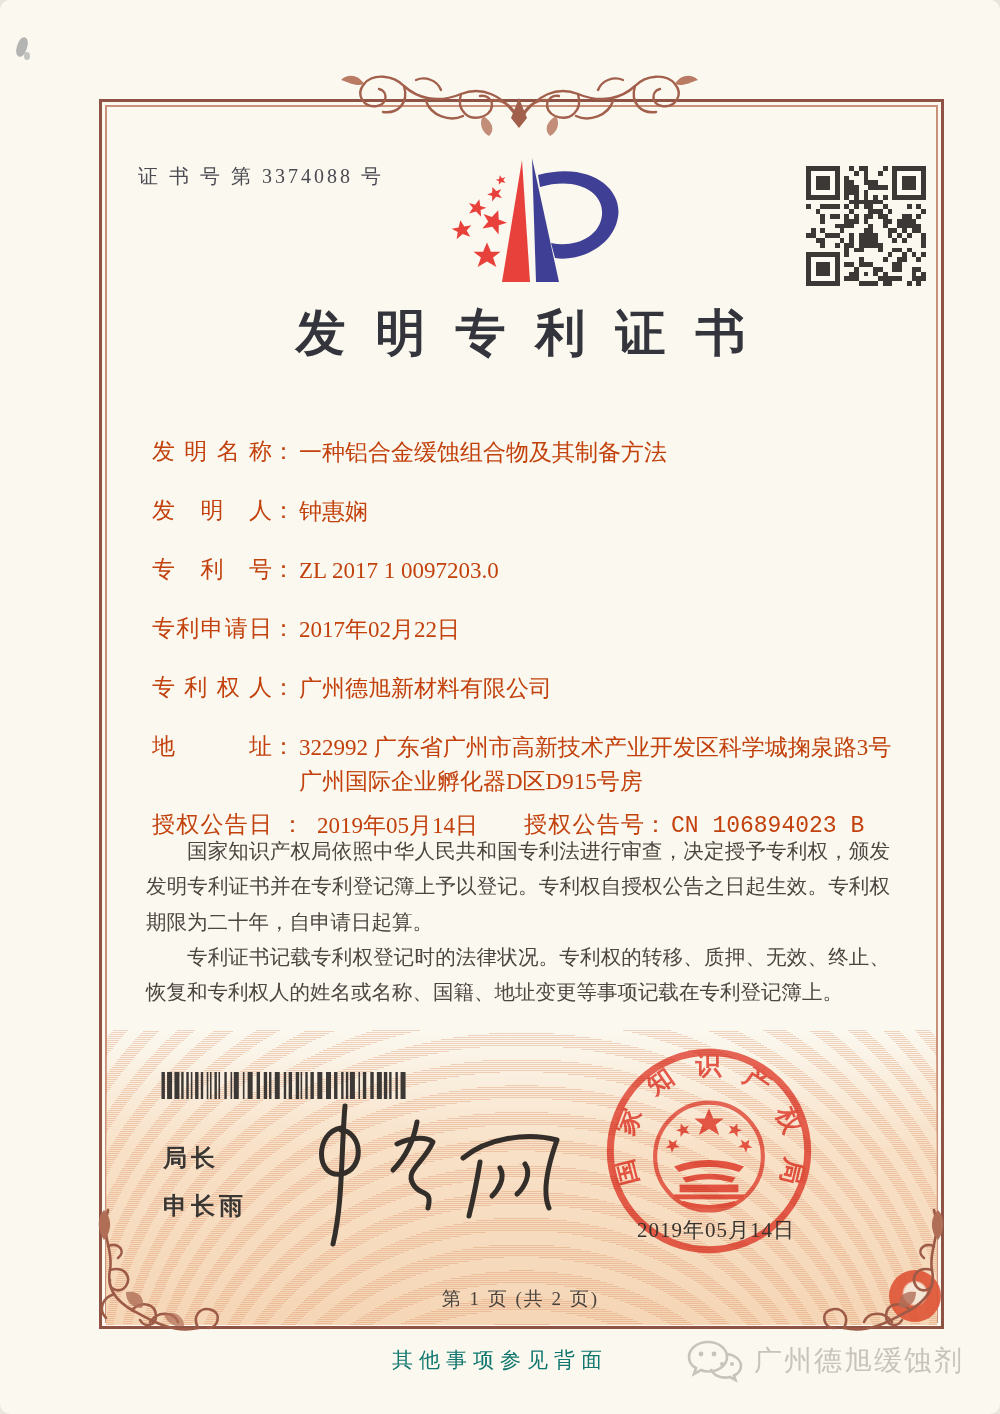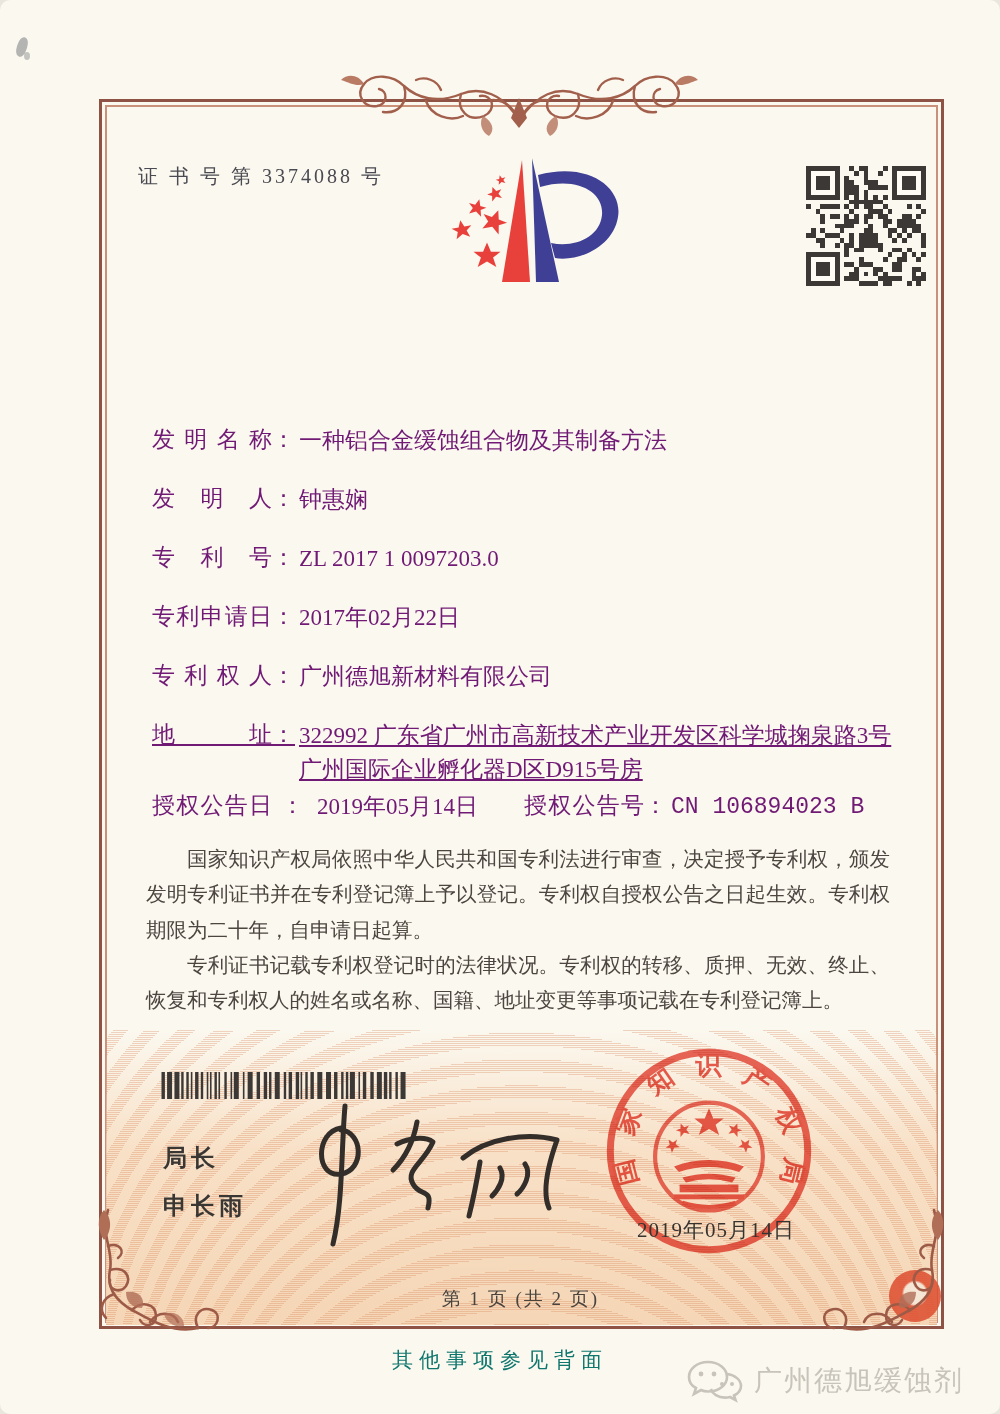--- a/index.html
+++ b/index.html
@@ -22,44 +22,44 @@
   .orn-br{left:812px;top:1206px;width:150px;height:150px;transform:scaleX(-1);}
   .red-dot{position:absolute;left:889px;top:1270px;width:52px;height:52px;border-radius:50%;background:radial-gradient(circle at 50% 45%, #f5e9da 0 28%, #dd4c2e 34% 100%);opacity:.85;z-index:3;}
 
   .cert-no{position:absolute;left:138px;top:163px;z-index:5;font-size:20px;letter-spacing:3px;color:#4b4a52;}
   .logo{position:absolute;left:437px;top:148px;width:190px;height:148px;z-index:5;}
   .qr{position:absolute;left:806px;top:166px;width:120px;height:120px;z-index:5;}
 
   .title{position:absolute;left:99px;top:300px;width:843px;z-index:5;text-align:center;
     font-size:50px;font-weight:700;color:#34343c;letter-spacing:30px;text-indent:30px;}
 
-  .fields{position:absolute;left:152px;top:424px;width:748px;z-index:5;font-size:23px;color:#701a75;}
+  .fields{position:absolute;left:152px;top:436px;width:748px;z-index:5;font-size:23px;color:#c2410c;}
   .frow{display:flex;margin-bottom:25px;align-items:flex-start;}
   .flabel{display:inline-block;width:120px;text-align:justify;text-align-last:justify;flex:none;}
   .fcolon{flex:none;margin-right:4px;}
   .fvalue{flex:1;line-height:1.48;}
-  .frow.addr{margin-bottom:3px;text-decoration:underline;}
+  .frow.addr{margin-bottom:10px;}
   .pair1{display:flex;flex:none;width:372px;gap:9px;}
   .pair2{display:flex;flex:1;font-family:Liberation Mono, monospace;}
 
   .body-text{position:absolute;left:146px;top:834px;width:744px;z-index:5;font-size:20.5px;line-height:1.72;
-    color:#4c4540;text-align:justify;margin-top:8px;}
+    color:#4c4540;text-align:justify;}
   .body-text p{margin:0;text-indent:2em;}
 
   .barcode{position:absolute;left:160px;top:1072px;width:250px;height:27px;z-index:5;}
   .director{position:absolute;left:163px;top:1134px;z-index:5;font-size:24px;color:#3a3633;letter-spacing:4px;line-height:48px;font-weight:600;}
   .signature{position:absolute;left:295px;top:1092px;width:290px;height:160px;z-index:6;}
 
   .seal{position:absolute;left:604px;top:1046px;width:210px;height:210px;z-index:5;mix-blend-mode:multiply;opacity:.95;}
   .seal-date{position:absolute;left:616px;top:1216px;width:200px;text-align:center;z-index:7;font-size:21px;color:#37332f;letter-spacing:1px;}
 
   .page-info{position:absolute;left:99px;top:1286px;width:843px;text-align:center;z-index:5;font-size:19px;color:#4a443f;letter-spacing:2px;}
   .footer-note{position:absolute;left:0;top:1346px;width:1000px;text-align:center;z-index:5;font-size:21px;letter-spacing:6px;color:#0f766e;}
 
-  .watermark{position:absolute;right:36px;top:1338px;z-index:6;display:flex;align-items:center;gap:10px;color:#c8c4bb;font-size:28px;letter-spacing:2px;font-family:"Liberation Sans", sans-serif;margin-top:20px;}
+  .watermark{position:absolute;right:36px;top:1338px;z-index:6;display:flex;align-items:center;gap:10px;color:#c8c4bb;font-size:28px;letter-spacing:2px;font-family:"Liberation Sans", sans-serif;}
   .wm-icon{width:58px;height:46px;}
 </style>
 </head>
 <body>
 
 <div class="page">
 
   <div class="speck"></div>
   <div class="speck2"></div>
 
@@ -340,20 +340,21 @@
       <rect x="11" y="24" width="1" height="1" fill="#3c3835"></rect>
       <rect x="12" y="24" width="1" height="1" fill="#3c3835"></rect>
       <rect x="13" y="24" width="1" height="1" fill="#3c3835"></rect>
       <rect x="14" y="24" width="1" height="1" fill="#3c3835"></rect>
       <rect x="16" y="24" width="1" height="1" fill="#3c3835"></rect>
       <rect x="17" y="24" width="1" height="1" fill="#3c3835"></rect>
       <rect x="21" y="24" width="1" height="1" fill="#3c3835"></rect>
       <rect x="23" y="24" width="1" height="1" fill="#3c3835"></rect>
     </svg>
 
+  <div class="title">发明专利证书</div>
 
   <div class="fields">
     <div class="frow">
       <span class="flabel">发明名称</span>
         <span class="fcolon">：</span>
       <span class="fvalue">一种铝合金缓蚀组合物及其制备方法</span>
     </div>
     <div class="frow">
       <span class="flabel">发明人</span>
         <span class="fcolon">：</span>

